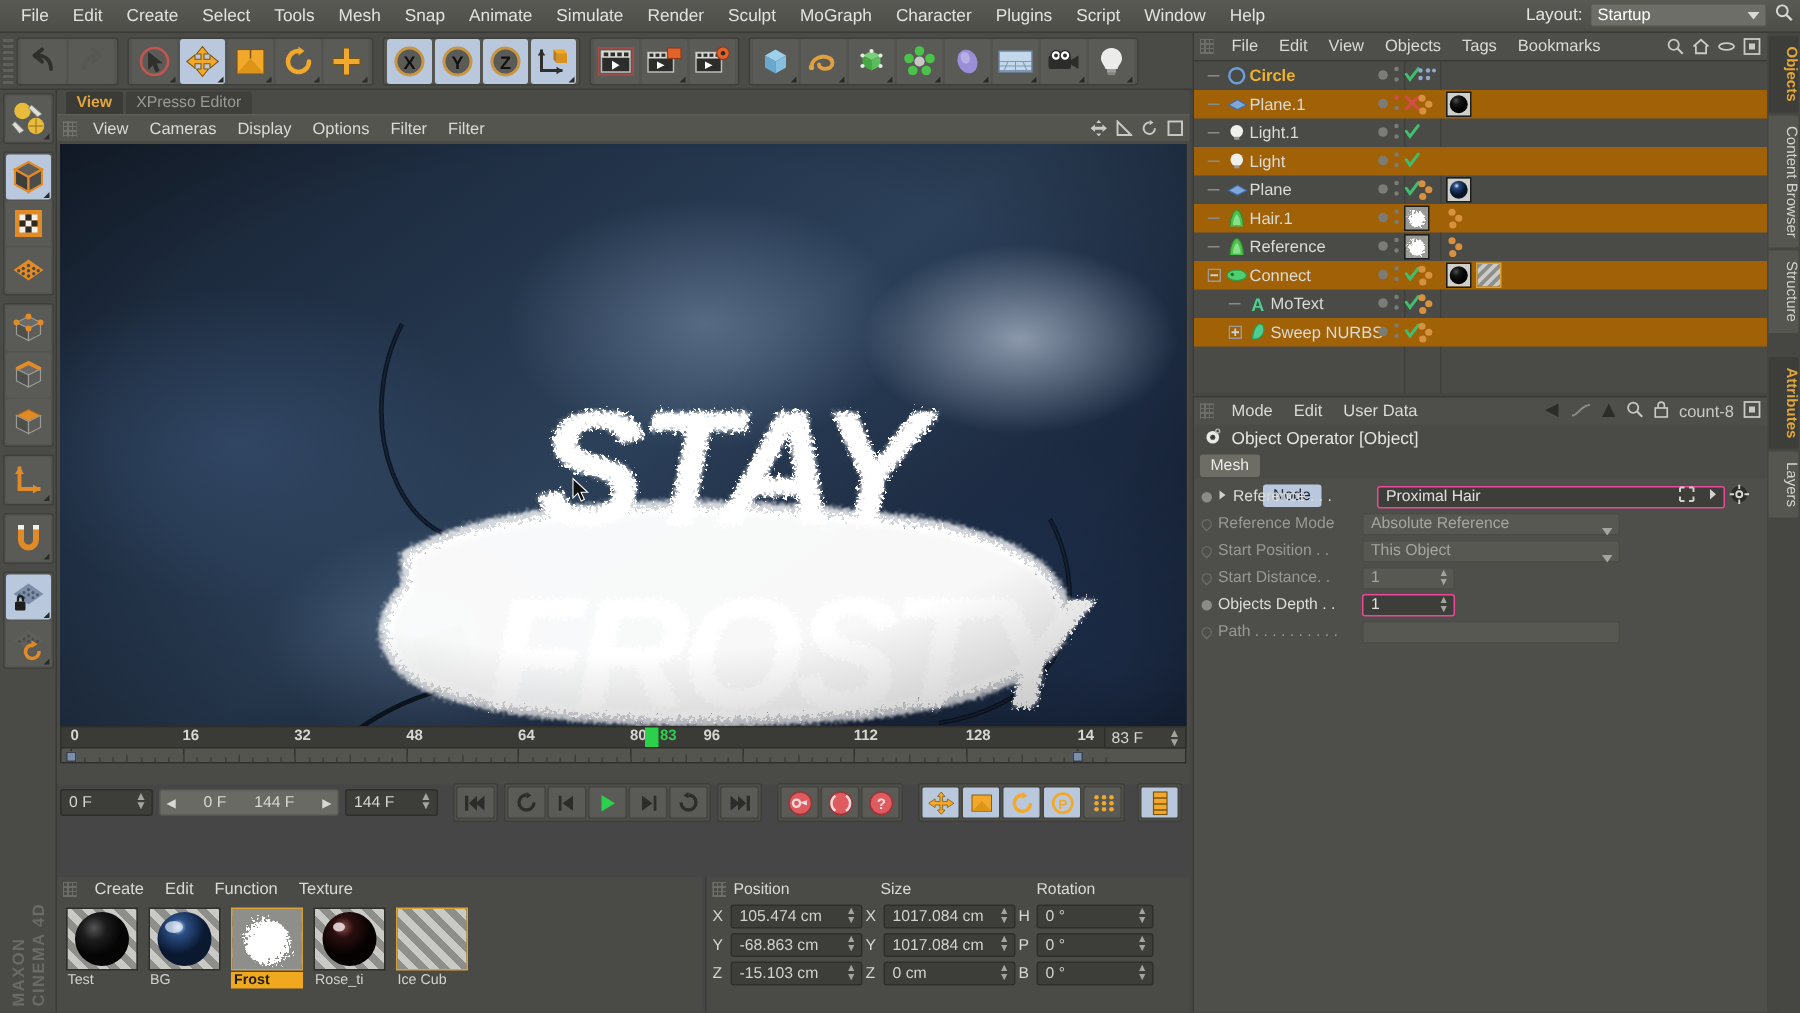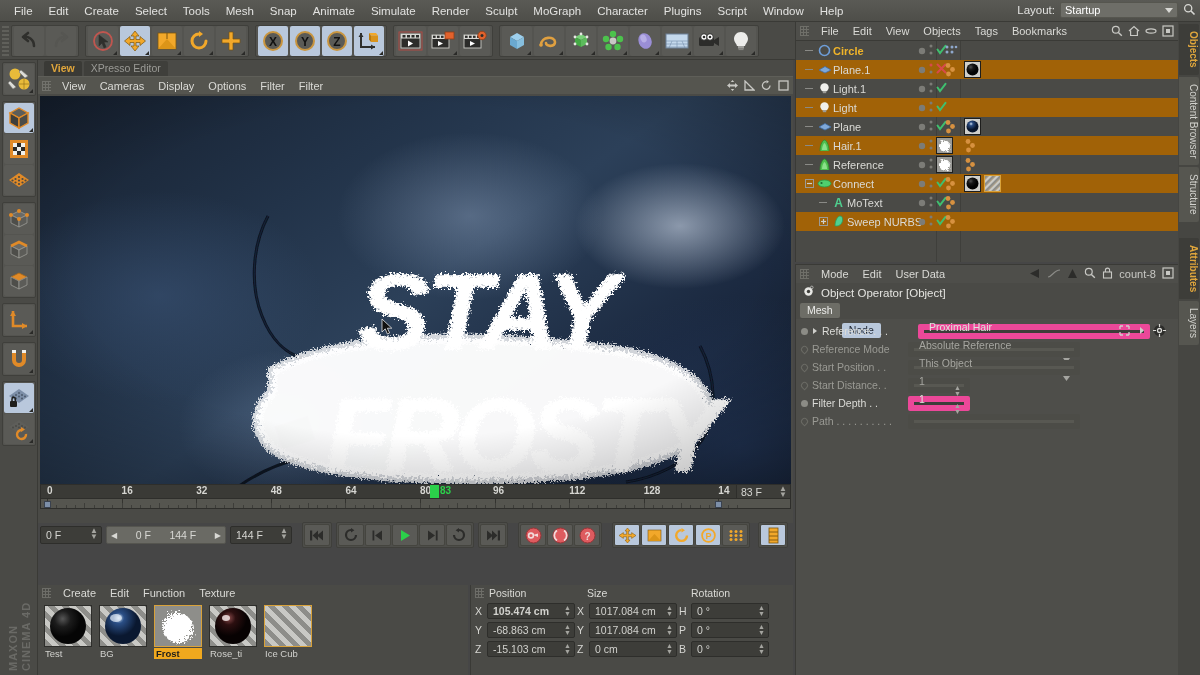--- a/index.html
+++ b/index.html
@@ -231,22 +231,22 @@
            background:#6d6d66; color:#ececea; }
   .attab.active { background:#b9c8dc; color:#1c2430;margin-top:40px; }
   .atsec { height:18px; background:#565650; display:flex; align-items:center; padding-left:6px;
            font-size:11px; font-weight:bold; color:#eaeae6; margin-top:2px;
            border-top:1px solid #60605a; }
   .prow { height:18px; display:flex; align-items:center; padding-left:5px; gap:4px; }
   .pbullet { width:7px; height:7px; border-radius:50%; background:#8c8c86; flex:none; }
   .pbullet.dim { background:none; border:1px solid #6a6a64; border-radius:50% 50% 50% 0; transform:rotate(-45deg);}
   .plabel { width:92px; font-size:10.5px; color:#dcdcd8; white-space:nowrap; overflow:hidden;}
   .plabel.dim { color:#9a9a94; }
-  .pfield { height:15px; background:#3d3d39; border:6px solid #ec4899; border-radius:2px;
-            font-size:10.5px; color:#e0e0dc; display:flex; align-items:flex-end; padding-left:5px;
+  .pfield { height:15px; background:#3d3d39; border:1px solid #ec4899; border-radius:2px;
+            font-size:10.5px; color:#e0e0dc; display:flex; align-items:flex-start; padding-left:5px;
             position:relative; }
   .pfield.dim { background:#585852; color:#a6a6a0; border-color:#4c4c47; }
 
   
   .vtabsR { position:absolute; right:0; top:22px; width:22px; height:653px; background:#464642; }
   .vtabR {
     writing-mode: vertical-rl; text-orientation:mixed;
     width:20px; padding:7px 0; margin:2px 1px; font-size:10px;
     background:#565650; color:#d2d2ce; text-align:center; border-radius:0 2px 2px 0;
     white-space:nowrap;
@@ -767,21 +767,21 @@
     </div>
 
     <div class="vtimeline">
       <div class="ruler" id="timeline-ruler">
           <div class="lab" style="left: 6px;">0</div>
           <div class="lab" style="left: 80.5946px;">16</div>
           <div class="lab" style="left: 155.189px;">32</div>
           <div class="lab" style="left: 229.784px;">48</div>
           <div class="lab" style="left: 304.378px;">64</div>
           <div class="lab" style="left: 378.973px;">80</div>
-          <div class="lab" style="left: 452px;">96</div>
+          <div class="lab" style="left: 428px;">96</div>
           <div class="lab" style="left: 528.162px;">112</div>
           <div class="lab" style="left: 602.757px;">128</div>
           <div class="lab" style="left: 677.351px;">14</div>
           <div class="playhead" style="left: 388.959px;"></div>
           <div class="lab" style="left: 398.959px; color: rgb(43, 209, 74);">83</div>
         </div>
       <div class="ticks" id="timeline-ticks">
           <div class="t major" style="left: 6px;"></div>
           <div class="t major" style="left: 80.5946px;"></div>
           <div class="t major" style="left: 155.189px;"></div>
@@ -1095,21 +1095,21 @@
   <div class="coordpanel">
     <div class="coordhead">
       <div class="grip"></div>
       <span style="width:98px">Position</span>
       <span style="width:104px">Size</span>
       <span>Rotation</span>
     </div>
     <div id="coordinate-rows">
         <div class="crow">
           <div class="clab">X</div>
-          <div class="cfield" style="width: 88px; font-weight: bold;">
+          <div class="cfield" style="width: 88px;">
             <span>105.474 cm</span>
             <span class="sp" style="position: absolute; right: 3px; top: 1px; font-size: 7px; line-height: 6px; color: rgb(165, 165, 160);">▲<br>▼</span>
           </div>
           <div class="clab">X</div>
           <div class="cfield" style="width: 88px;">
             <span>1017.084 cm</span>
             <span class="sp" style="position: absolute; right: 3px; top: 1px; font-size: 7px; line-height: 6px; color: rgb(165, 165, 160);">▲<br>▼</span>
           </div>
           <div class="clab">H</div>
           <div class="cfield" style="width: 78px;">
@@ -1720,21 +1720,21 @@
         <div class="prow">
           <span class="pbullet dim"></span>
           <span class="plabel dim">Start Distance. .</span>
           <div class="pfield dim" style="width: 62px;">
             <span>1</span>
             <span style="position: absolute; right: 3px; top: 1px; font-size: 7px; line-height: 6px; color: rgb(165, 165, 160);">▲<br>▼</span>
           </div>
         </div>
         <div class="prow">
           <span class="pbullet"></span>
-          <span class="plabel">Filter Depth . .</span>
+          <span class="plabel">Objects Depth . .</span>
           <div class="pfield" style="width: 62px;">
             <span>1</span>
             <span style="position: absolute; right: 3px; top: 1px; font-size: 7px; line-height: 6px; color: rgb(165, 165, 160);">▲<br>▼</span>
           </div>
         </div>
         <div class="prow">
           <span class="pbullet dim"></span>
           <span class="plabel dim">Path . . . . . . . . . .</span>
           <div class="pfield dim" style="width: 172px;">
             <span></span>

